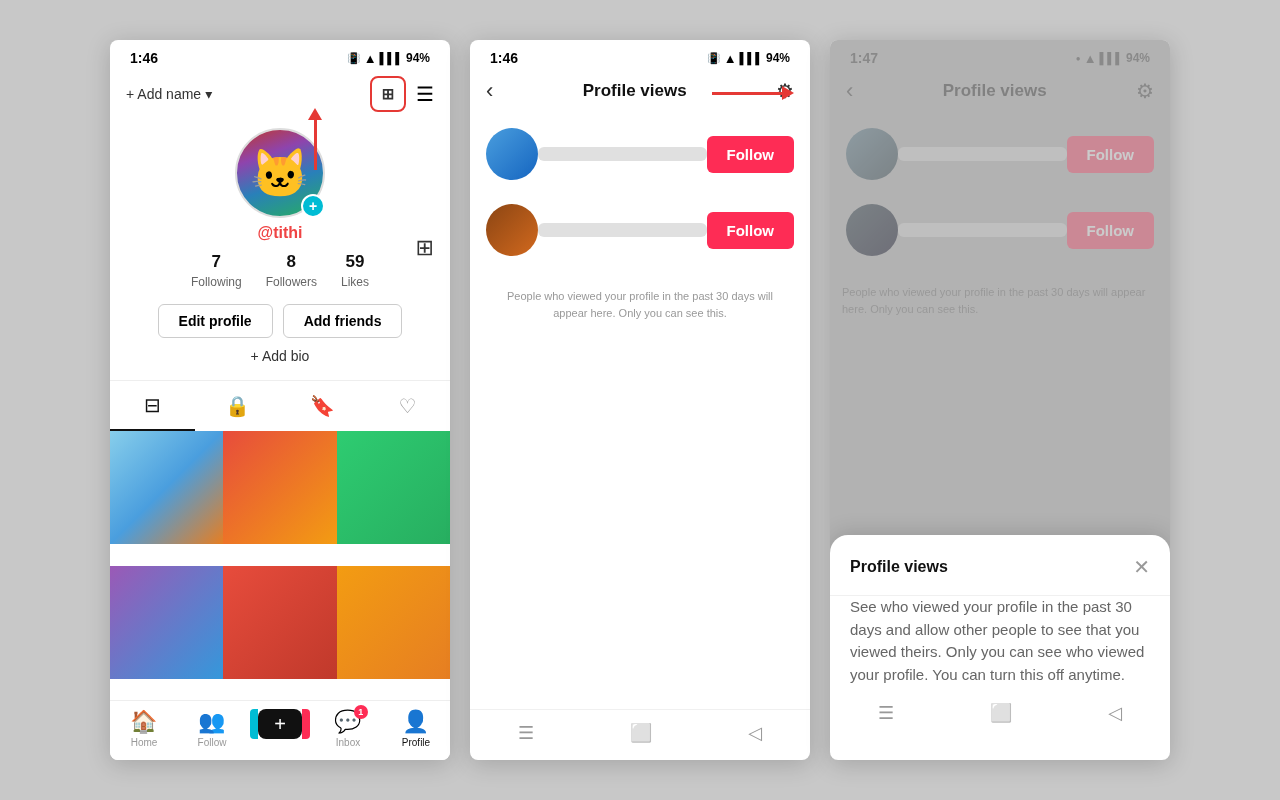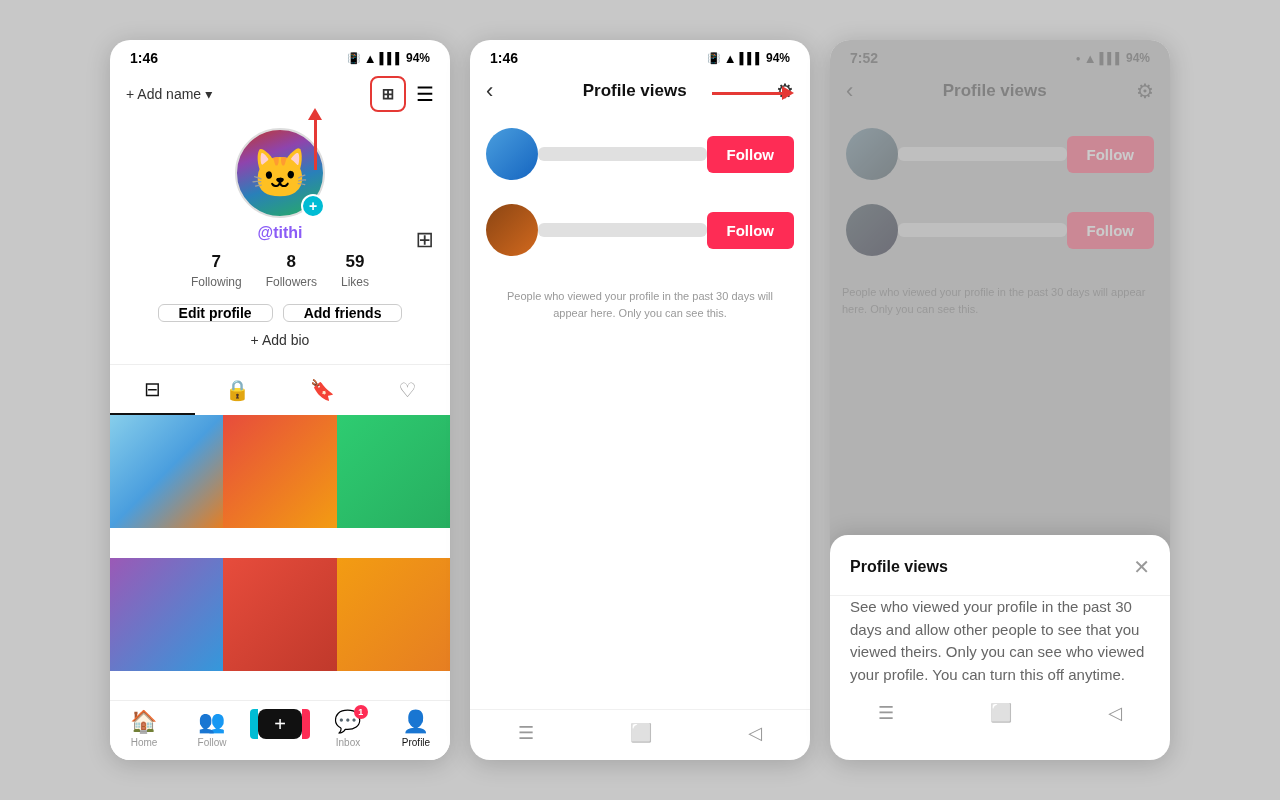--- a/index.html
+++ b/index.html
@@ -11,21 +11,21 @@
       align-items: center;
       justify-content: center;
       gap: 20px;
       font-family: -apple-system, BlinkMacSystemFont, 'Segoe UI', sans-serif;
       overflow: hidden;
     }
 
     
     .phone {
       background: #fff;
-      border-radius: 20px;
+      border-radius: 8px;
       box-shadow: 0 4px 24px rgba(0,0,0,0.18);
       overflow: hidden;
       position: relative;
       display: flex;
       flex-direction: column;
     }
     .phone-1 { width: 340px; height: 720px; }
     .phone-2 { width: 340px; height: 720px; }
     .phone-3 { width: 340px; height: 720px; background: #fff; }
 
@@ -93,34 +93,34 @@
       border: 2px solid #fff;
       display: flex; align-items: center; justify-content: center;
       color: #fff; font-size: 14px; font-weight: bold;
     }
     .qr-icon {
       position: absolute;
       right: 16px; top: 50%;
       transform: translateY(-50%);
       font-size: 22px; color: #333;
     }
-    .username { font-size: 16px; font-weight: 600; color: #8b5cf6; margin-bottom: 10px; }
+    .username { font-size: 16px; font-weight: 600; color: #ef4444; margin-bottom: 10px; }
     .stats-row {
       display: flex; gap: 24px; margin-bottom: 14px;
     }
     .stat-item { text-align: center; }
     .stat-num { font-size: 17px; font-weight: 700; color: #111; display: block; }
     .stat-label { font-size: 12px; color: #666; }
 
     .btn-row { display: flex; gap: 10px; margin-bottom: 10px; }
     .outline-btn {
       border: 1.5px solid #ccc;
       background: #fff;
       border-radius: 6px;
-      padding: 0 20px;
+      padding: 8px 20px;
       font-size: 14px; font-weight: 600; cursor: pointer;
     }
     .add-bio-btn {
       font-size: 14px; color: #333; background: none; border: none; cursor: pointer;
     }
 
     
     .tab-row {
       display: flex;
       border-top: 1px solid #eee;
@@ -536,21 +536,21 @@
     </div>
   </div>
 </div>
 
 <div class="phone-3-wrap">
   <div class="phone phone-3" style="display:flex;flex-direction:column;position:relative;">
 
     <div class="phone-3-content">
 
       <div class="status-bar status-bar-3" style="background:#b0b0b0; color:#555;">
-        <span class="status-time">7:52</span>
+        <span class="status-time">1:47</span>
         <div class="status-icons">
           <span style="font-size:8px;">●</span>
           <span style="font-size:13px;">▲</span>
           <span style="font-size:11px;">▌▌▌</span>
           <span style="font-size:12px;">94%</span>
         </div>
       </div>
 
       <div class="phone-2-header" style="background:#b0b0b0;">
         <span class="back-arrow" style="color:#555;">‹</span>

